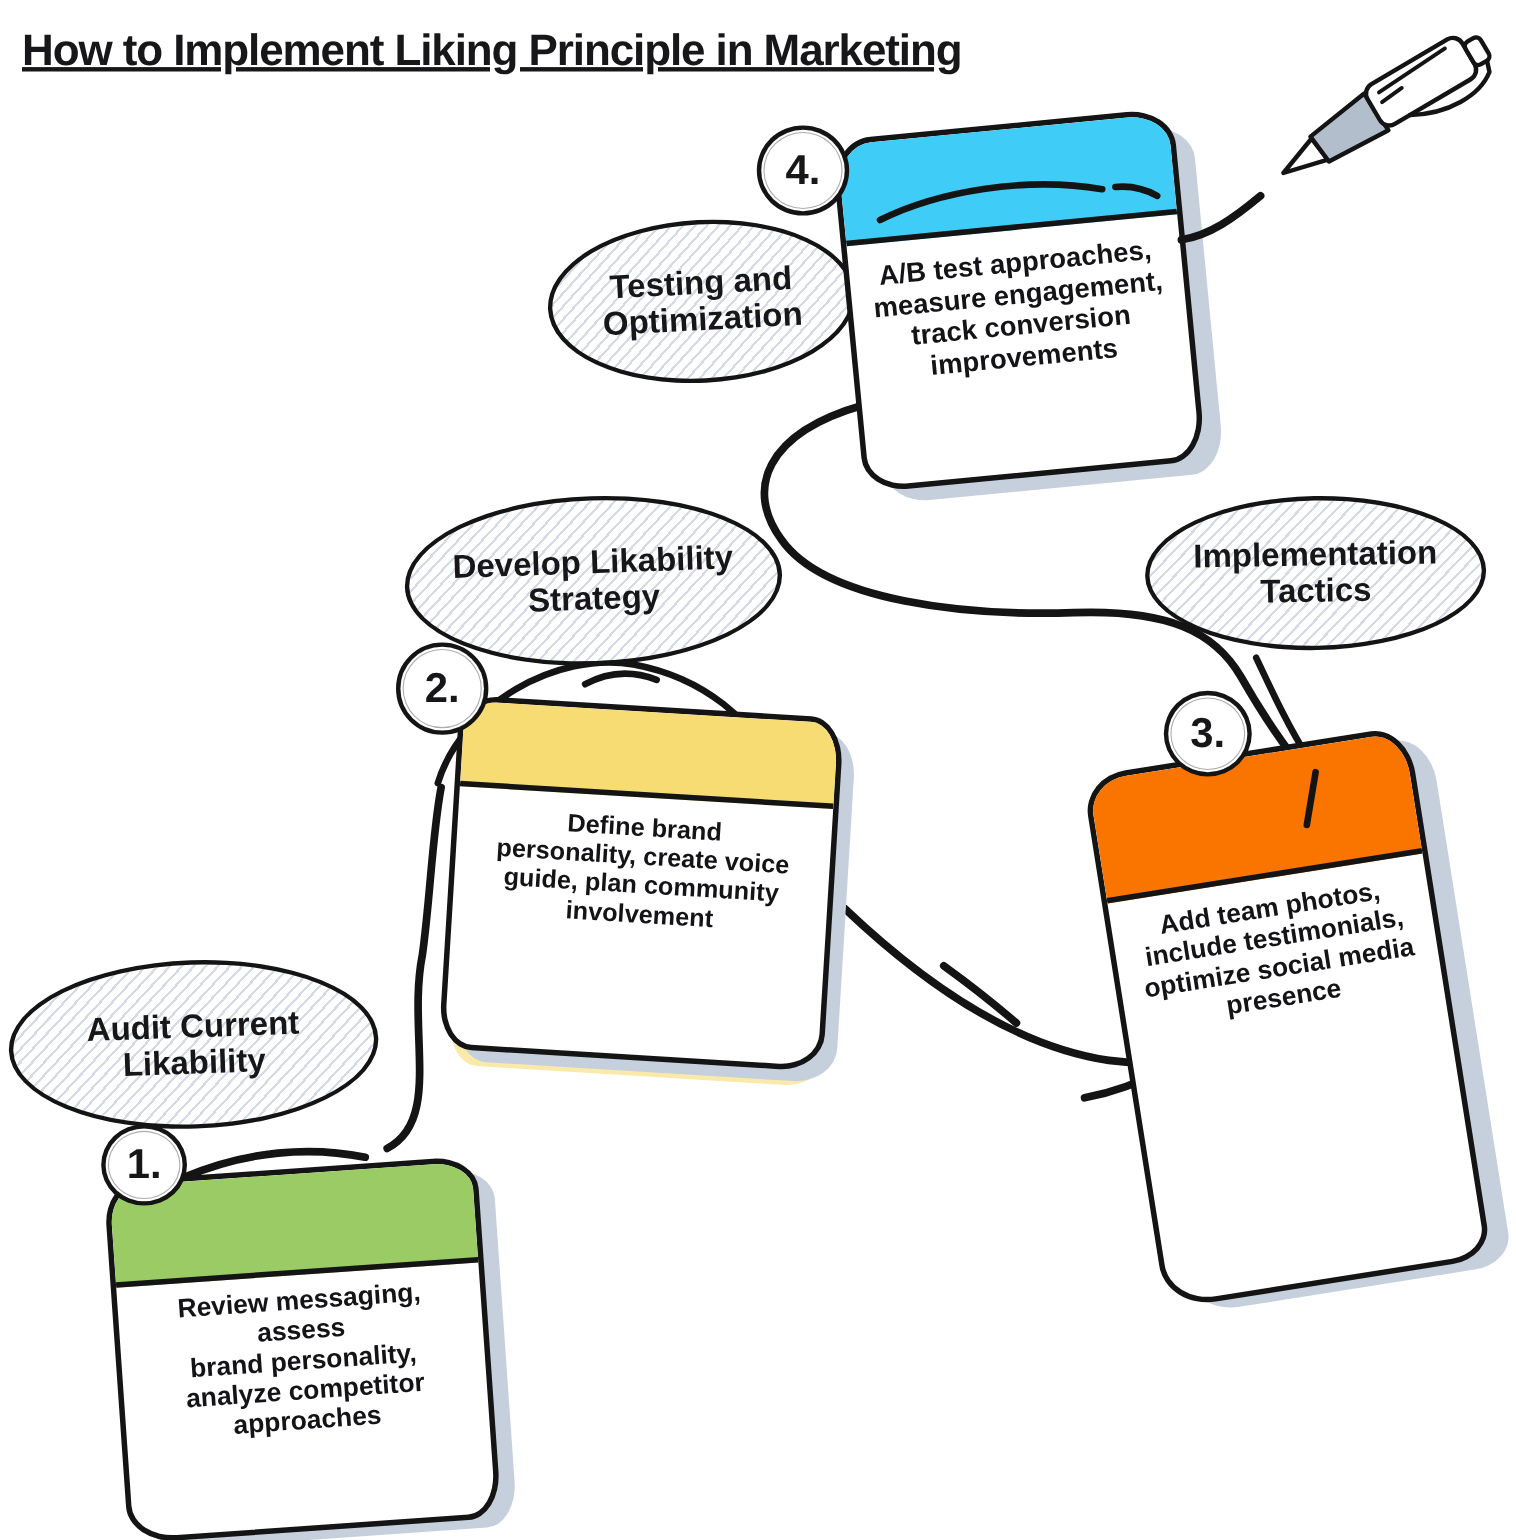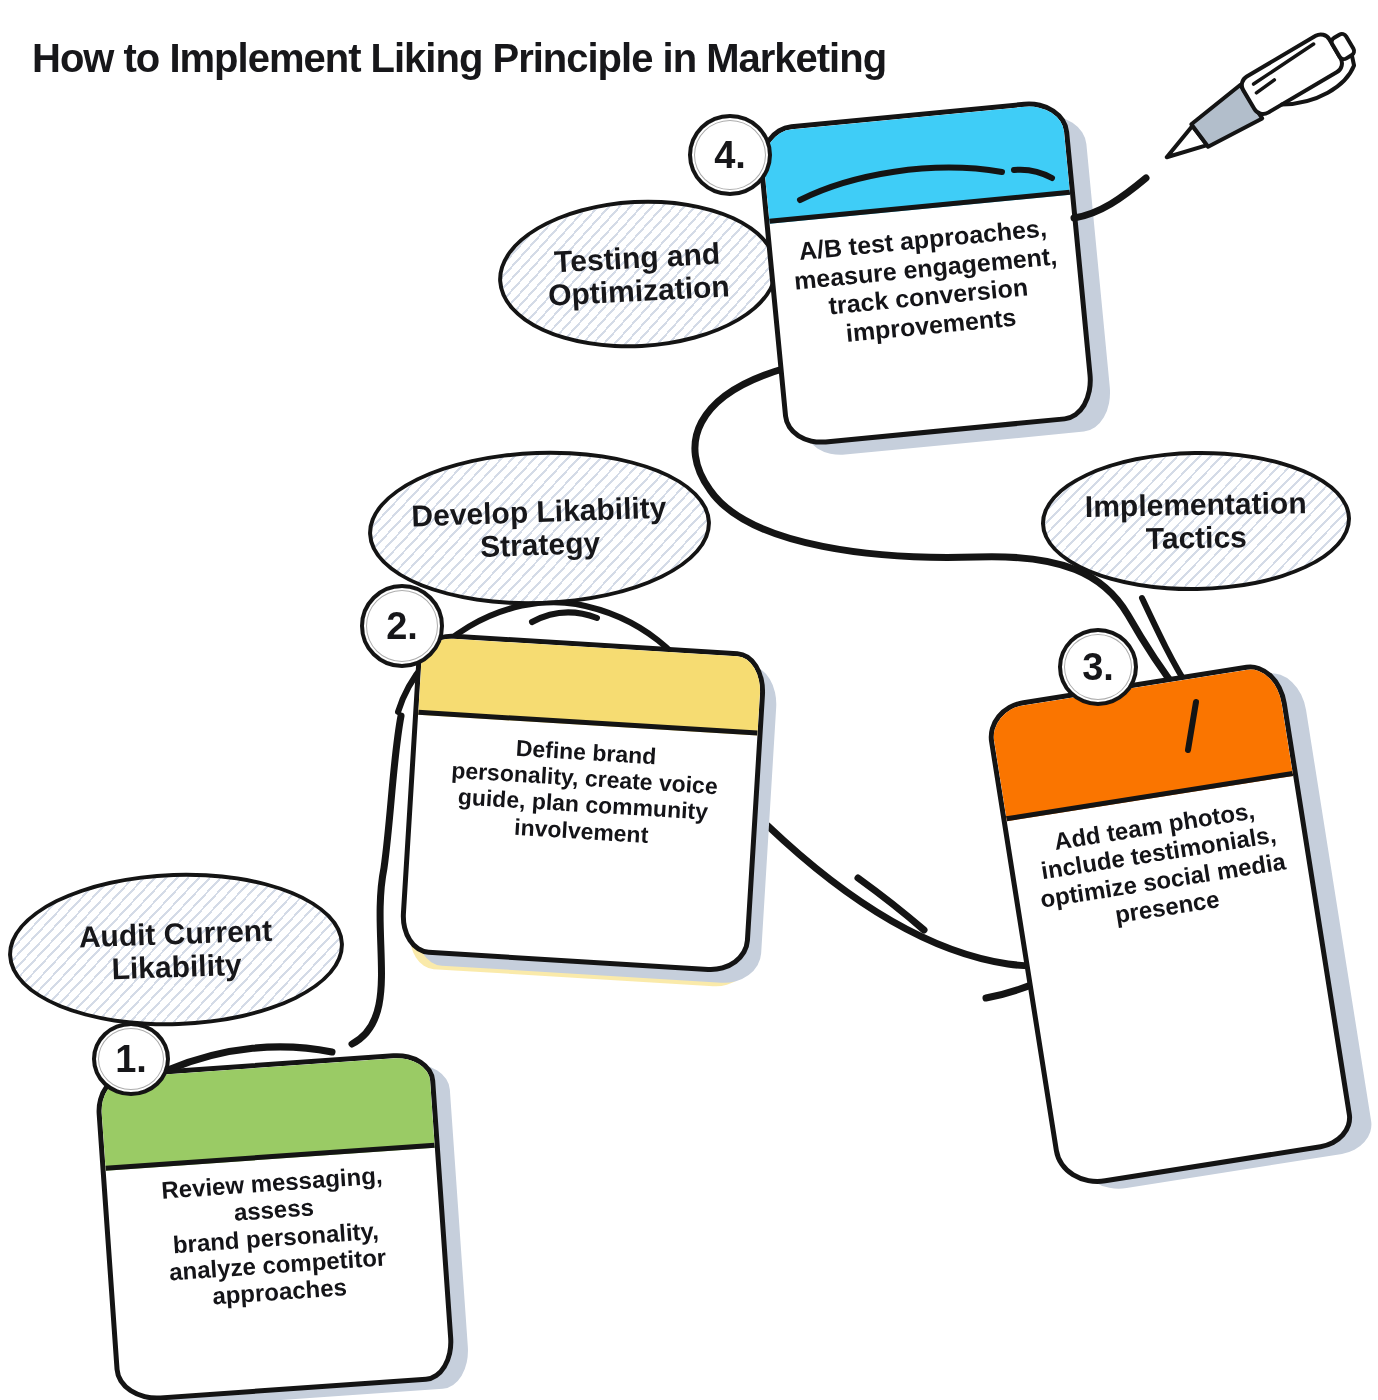--- a/index.html
+++ b/index.html
@@ -1,20 +1,20 @@
 <!DOCTYPE html>
 <html><head>
 <meta charset="utf-8">
 <style>
   html,body{margin:0;padding:0;background:#ffffff;}
   body{width:1378px;height:1400px;position:relative;overflow:hidden;
        font-family:"Liberation Sans","DejaVu Sans",sans-serif;color:#141418;}
   .layer{position:absolute;left:0;top:0;width:1378px;height:1400px;pointer-events:none;}
-  h1.title{position:absolute;left:16px;top:20px;margin:16px;font-size:40px;font-weight:bold;
-       letter-spacing:-1px;color:#17171a;}
+  h1.title{position:absolute;left:16px;top:20px;margin:4px;font-size:40px;font-weight:bold;
+       letter-spacing:-1px;color:#17171a;text-decoration:underline;}
   
   .bubble{position:absolute;border:4px solid #141414;border-radius:50%;
        background:repeating-linear-gradient(135deg,#ffffff 0 6px,#d4dbe7 6px 8px);
        display:flex;align-items:center;justify-content:center;text-align:center;}
   .bubble span{font-size:30px;font-weight:bold;line-height:1.1;white-space:pre-line;color:#17171a;}
   .bubble-1{left:8px;top:873px;width:328px;height:145px;transform:rotate(-2deg);}
   .bubble-2{left:368px;top:451px;width:335px;height:146px;transform:rotate(-2deg);}
   .bubble-3{left:1041px;top:451px;width:302px;height:132px;transform:rotate(-1deg);}
   .bubble-4{left:498px;top:200px;width:272px;height:140px;transform:rotate(-3deg);}
   

